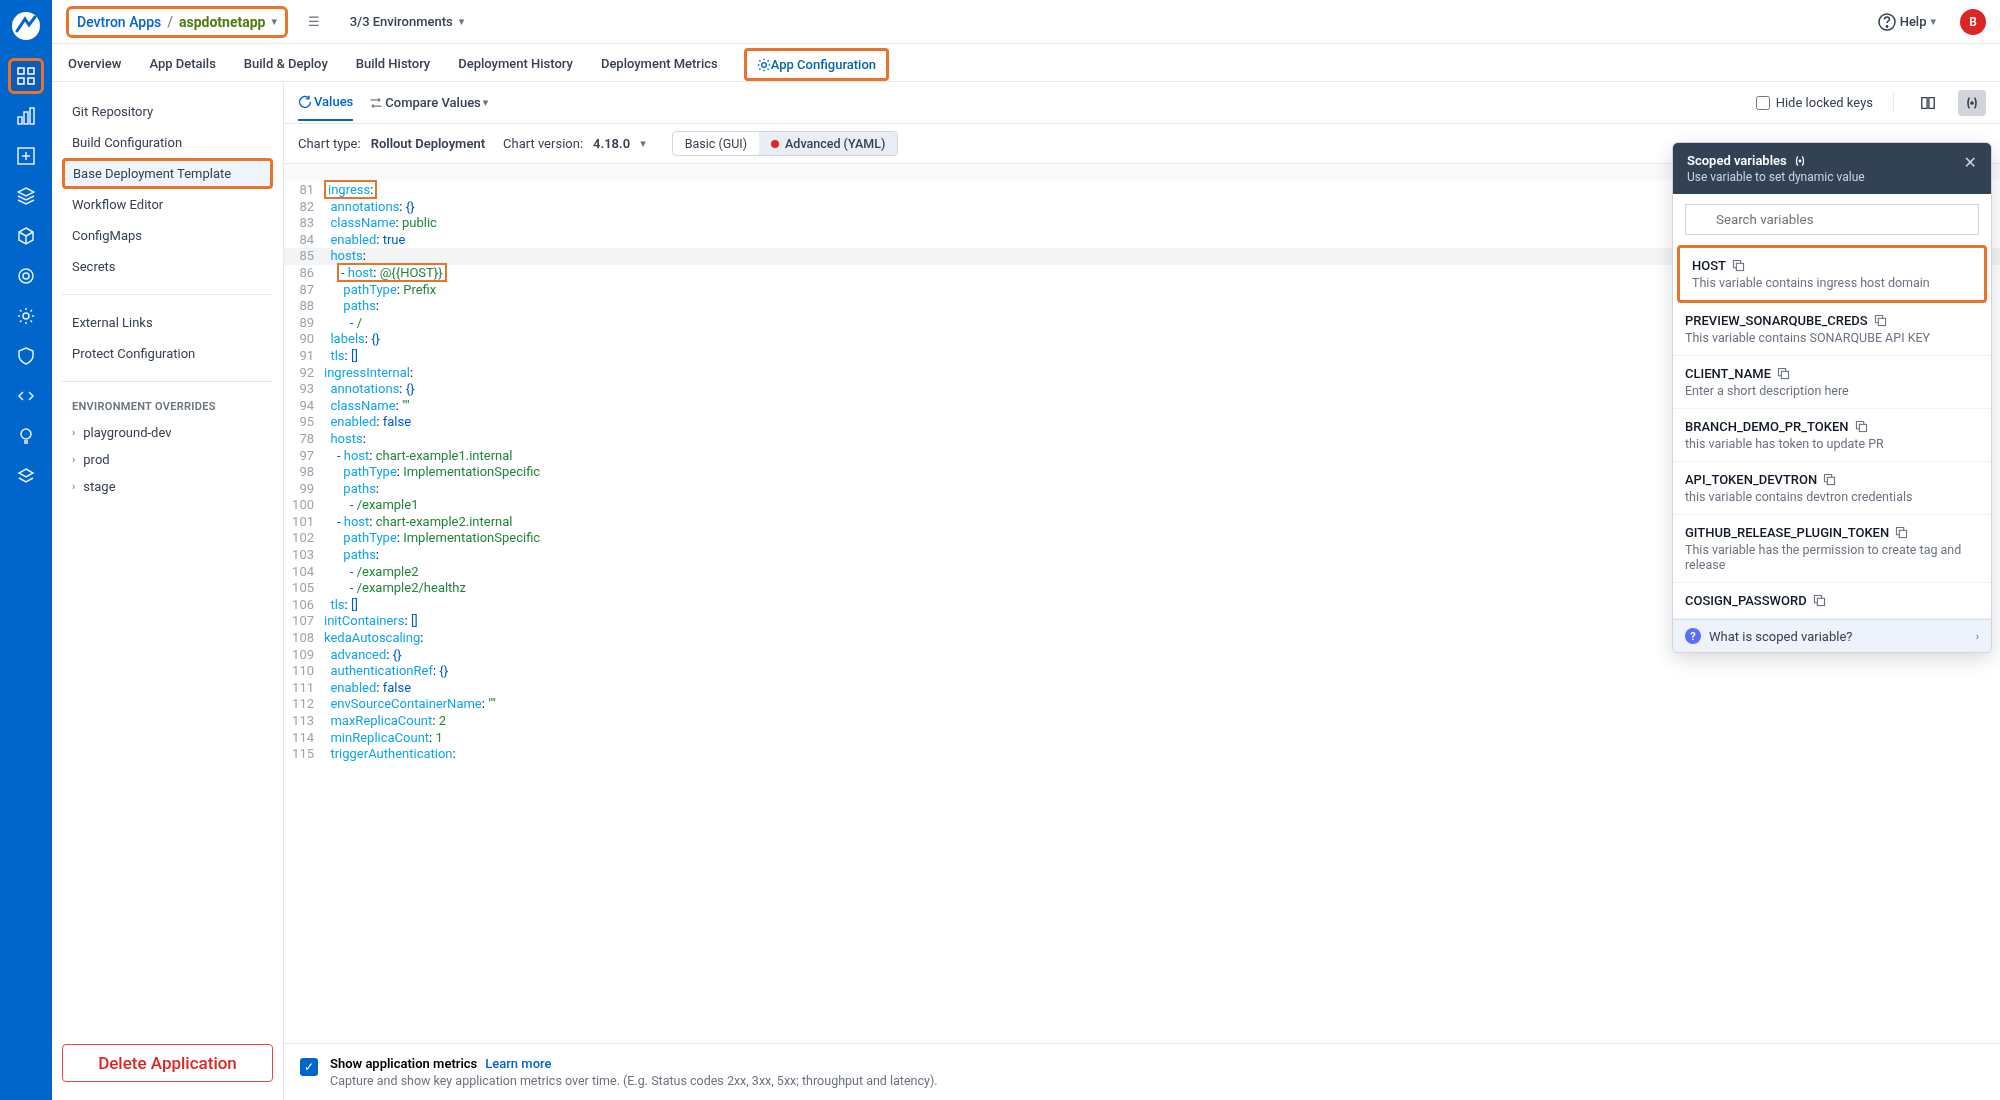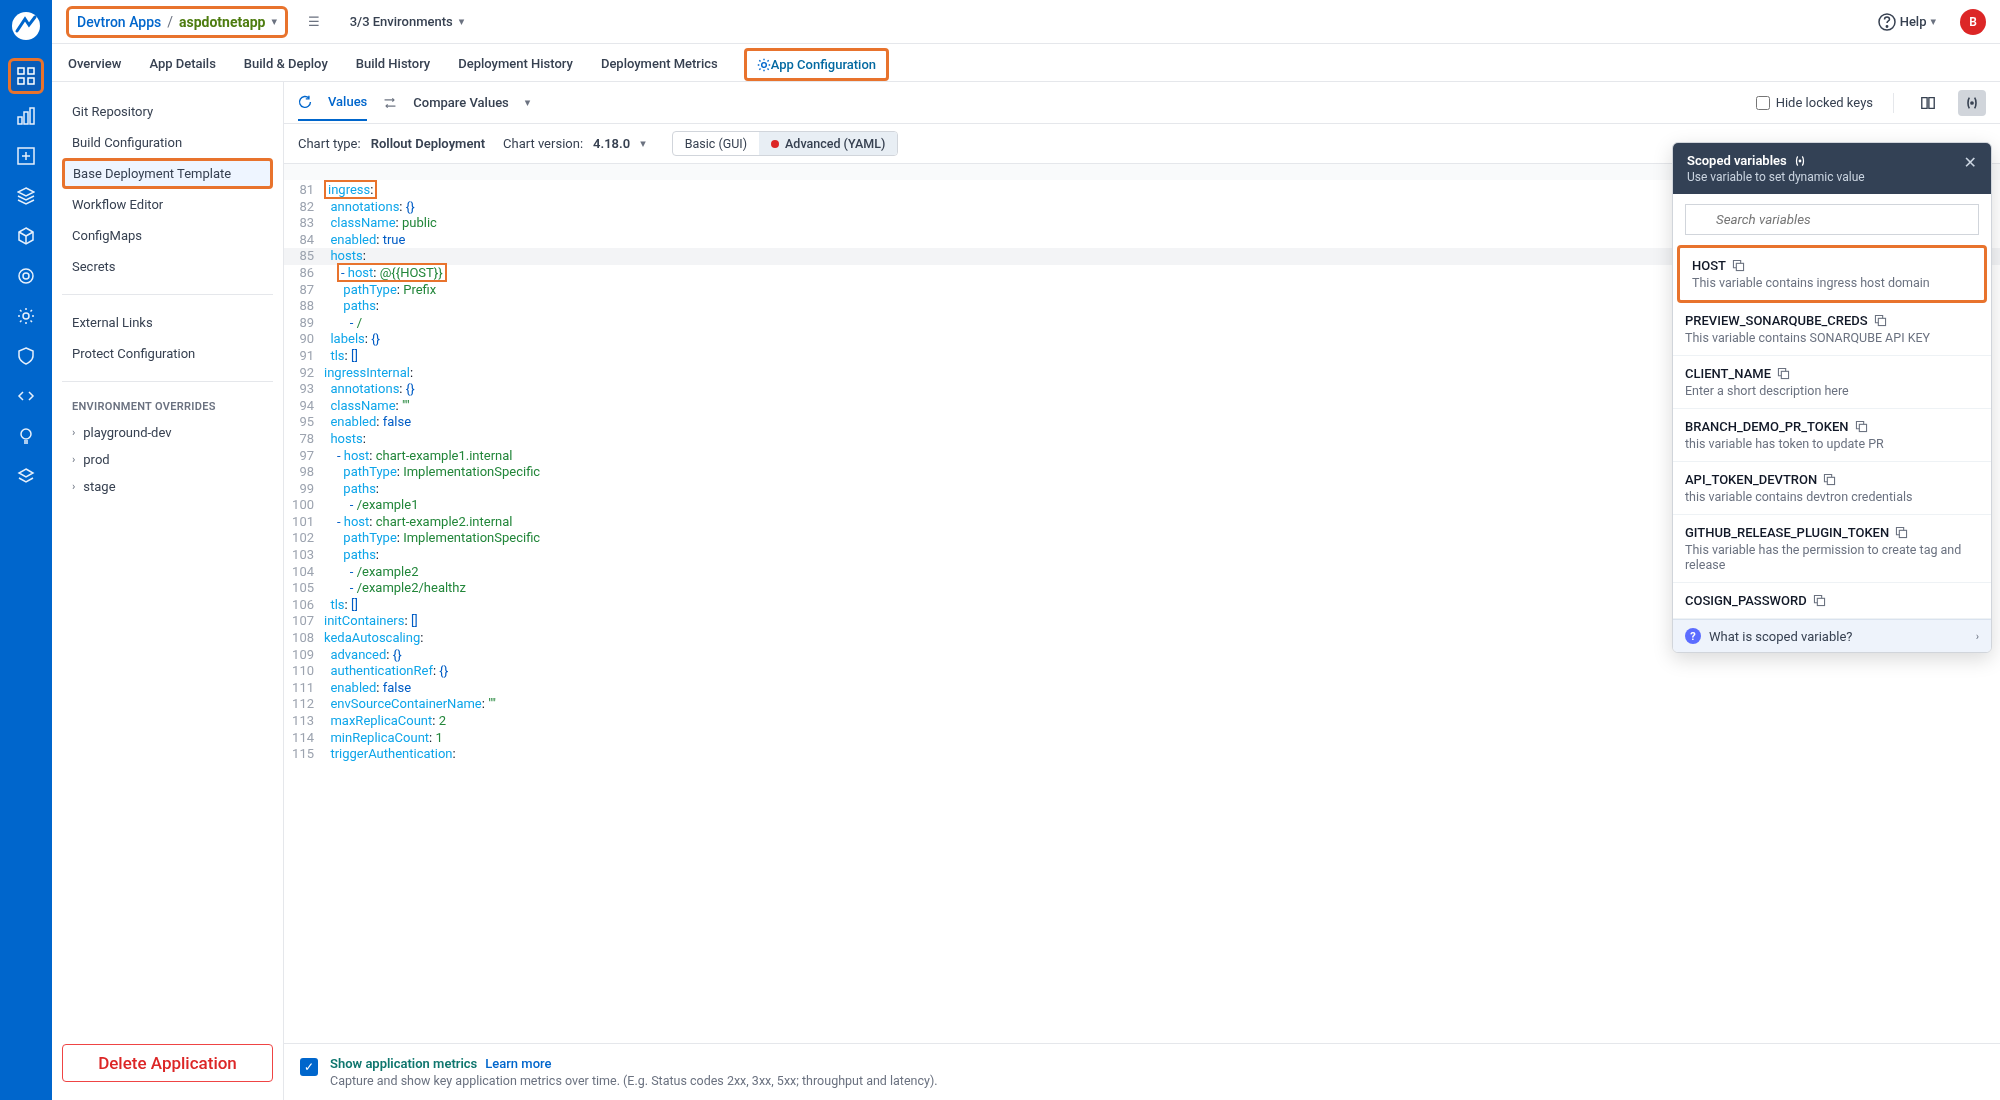--- a/index.html
+++ b/index.html
@@ -25,21 +25,21 @@
 .body { flex:1; display:flex; min-height:0; background:#f9fafb; }
 .sidebar { width:232px; background:#fff; border-right:1px solid #e5e7eb; padding:14px 10px; display:flex; flex-direction:column; overflow:auto; }
 .sidebar .item { padding:8px 10px; border-radius:4px; color:#374151; font-size:13px; }
 .sidebar .item.sel { background:#eef5ff; border:3px solid #e8732d; border-radius:4px; padding:5px 8px; }
 .sidebar .sep { height:1px; background:#e5e7eb; margin:12px 0; }
 .sidebar .section { font-size:11px; color:#6b7280; font-weight:600; padding:6px 10px; letter-spacing:0.3px; }
 .sidebar .env-item { display:flex; align-items:center; gap:8px; padding:6px 10px; color:#374151; font-size:13px; }
 .del-btn { margin:auto 0 4px 0; border:1px solid #ef4444; color:#dc2626; border-radius:4px; padding:8px; text-align:center; font-weight:500; font-size:17px; }
 .content { flex:1; display:flex; flex-direction:column; min-width:0; position:relative; }
 .toolbar { height:42px; background:#fff; border-bottom:1px solid #e5e7eb; display:flex; align-items:center; padding:0 14px; gap:16px; }
-.tool-tab { display:flex; align-items:center; gap:16px; padding:10px 0; color:#374151; font-weight:500; font-size:13px; }
+.tool-tab { display:flex; align-items:center; gap:2px; padding:10px 0; color:#374151; font-weight:500; font-size:13px; }
 .tool-tab.active { color:#0066cc; border-bottom:2px solid #0066cc; }
 .hide-keys { display:flex; align-items:center; gap:6px; color:#374151; font-size:13px; }
 .icon-square { width:28px; height:26px; display:flex; align-items:center; justify-content:center; border-radius:4px; }
 .icon-square.grey { background:#d1d5db; }
 .chartbar { height:40px; background:#fff; border-bottom:1px solid #e5e7eb; display:flex; align-items:center; padding:0 14px; gap:10px; font-size:13px; color:#374151; }
 .chartbar b { font-weight:600; }
 .seg { display:flex; border:1px solid #d1d5db; border-radius:4px; overflow:hidden; margin-left:16px; }
 .seg > div { padding:4px 12px; font-size:12.5px; display:flex; align-items:center; gap:6px; }
 .seg .adv { background:#e8eef4; font-weight:500; }
 .dot-red { width:8px; height:8px; border-radius:50%; background:#dc2626; }
@@ -51,29 +51,29 @@
 .tk-col { color:#111827; }
 .tk-str { color:#22863a; }
 .tk-bool { color:#005cc5; }
 .tk-num { color:#22863a; }
 .tk-sym { color:#005cc5; }
 .tk-dash { color:#005cc5; }
 .boxed { border:2px solid #e8732d; padding:0 2px; }
 .yaml-active { background:#f3f4f6; }
 .footer { background:#fff; border-top:1px solid #e5e7eb; padding:12px 16px; display:flex; gap:12px; }
 .footer .chk { width:18px; height:18px; border-radius:3px; background:#0066cc; color:#fff; display:flex; align-items:center; justify-content:center; flex-shrink:0; margin-top:2px; font-size:12px; }
-.footer .t1 { font-weight:600; color:#0f766e; font-size:13px; }
+.footer .t1 { font-weight:600; color:#000000; font-size:13px; }
 .footer .lm { color:#0066cc; font-weight:500; margin-left:8px; }
 .footer .t2 { color:#6b7280; font-size:12.5px; margin-top:2px; }
 .panel { position:absolute; right:8px; top:60px; width:320px; background:#fff; border:1px solid #d1d5db; border-radius:6px; box-shadow:0 6px 20px rgba(0,0,0,.15); display:flex; flex-direction:column; max-height:520px; overflow:hidden; }
 .panel-head { background:#334155; color:#fff; padding:10px 14px; display:flex; align-items:flex-start; }
 .panel-head .txt .h { font-weight:600; font-size:13px; display:flex; align-items:center; gap:6px; }
 .panel-head .txt .s { font-size:12px; color:#cbd5e1; margin-top:2px; }
 .panel-search { padding:10px 12px; }
-.panel-search .inp { border:1px solid #d1d5db; border-radius:0; padding:7px 10px 7px 30px; width:100%; position:relative; color:#6b7280; background:#fff;font-style:italic; }
+.panel-search .inp { border:1px solid #d1d5db; border-radius:0; padding:7px 10px 7px 30px; width:100%; position:relative; color:#6b7280; background:#fff; }
 .panel-search-wrap { position:relative; }
 .panel-search-wrap .sicon { position:absolute; left:10px; top:9px; color:#9ca3af; }
 .panel-list { overflow:auto; flex:1; }
 .var { padding:10px 12px; border-bottom:1px solid #eef2f5; }
 .var.boxed-var { border:3px solid #e8732d; border-radius:4px; margin:0 4px; }
 .var .vh { display:flex; align-items:center; gap:6px; font-weight:500; color:#111827; font-size:13px; }
 .var .vd { color:#6b7280; font-size:12.5px; margin-top:2px; }
 .panel-foot { background:#eef3fb; border-top:1px solid #d9e2ee; padding:8px 12px; display:flex; align-items:center; gap:8px; color:#374151; font-size:13px; }
 .q-badge { width:16px; height:16px; border-radius:50%; background:#5b6cff; color:#fff; font-size:11px; display:flex; align-items:center; justify-content:center; font-weight:700; }
 .chev { font-size:11px; color:#6b7280; }

